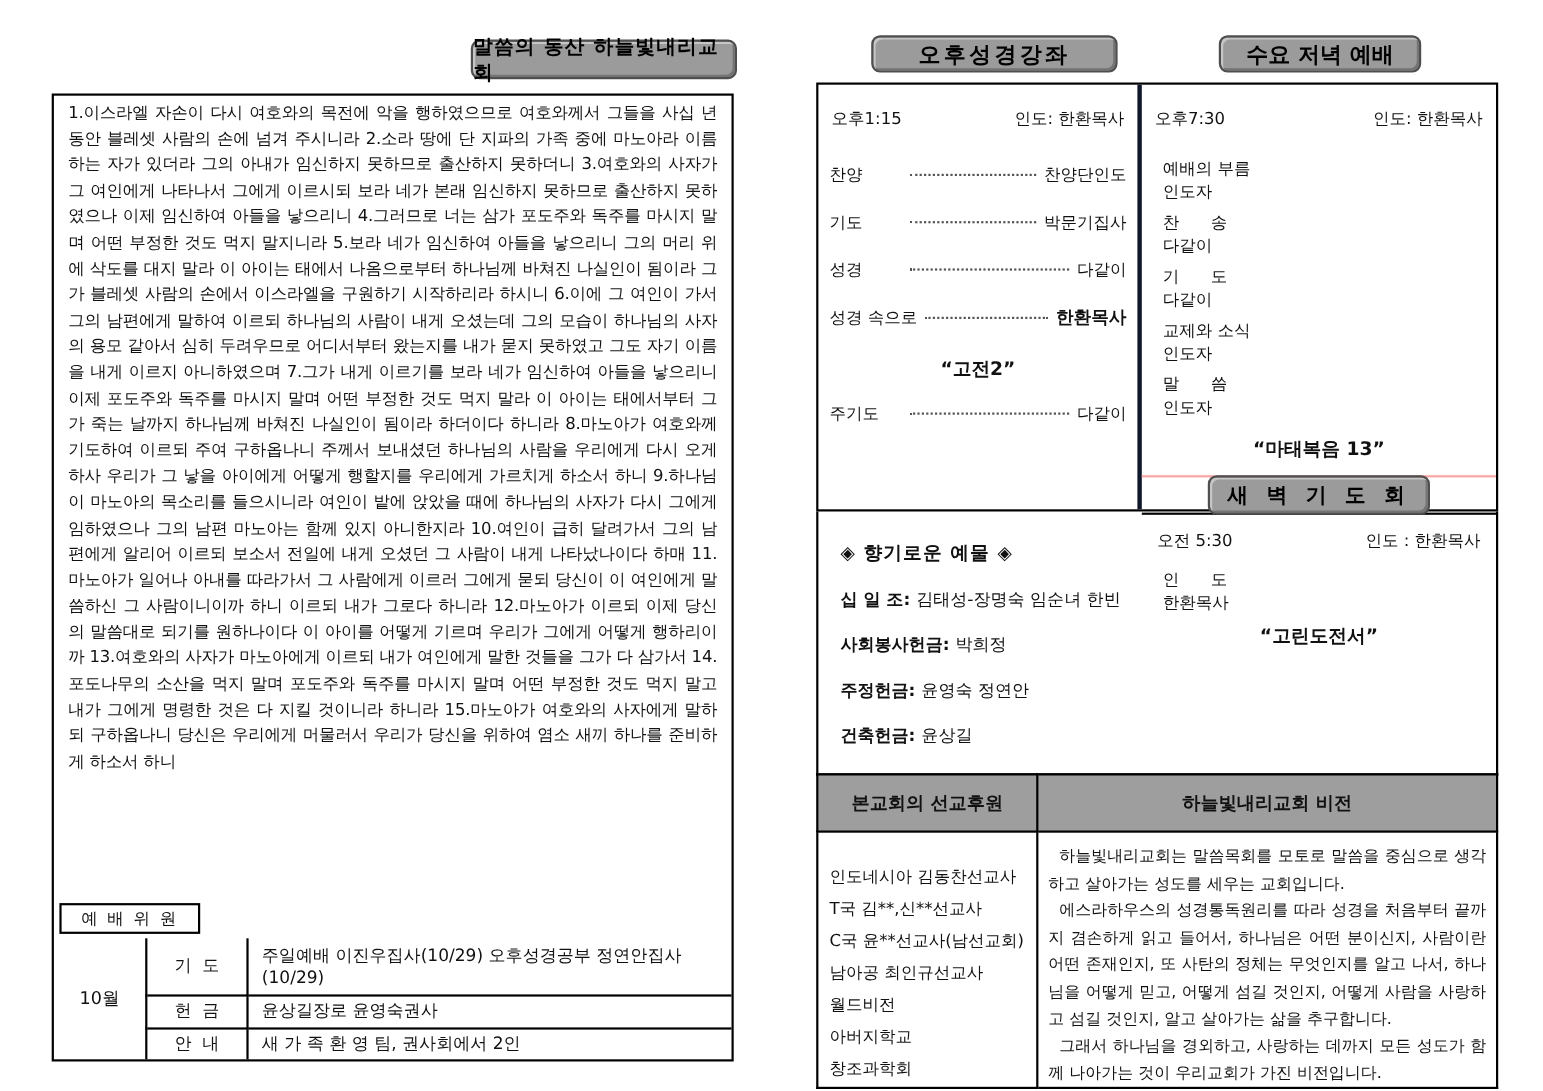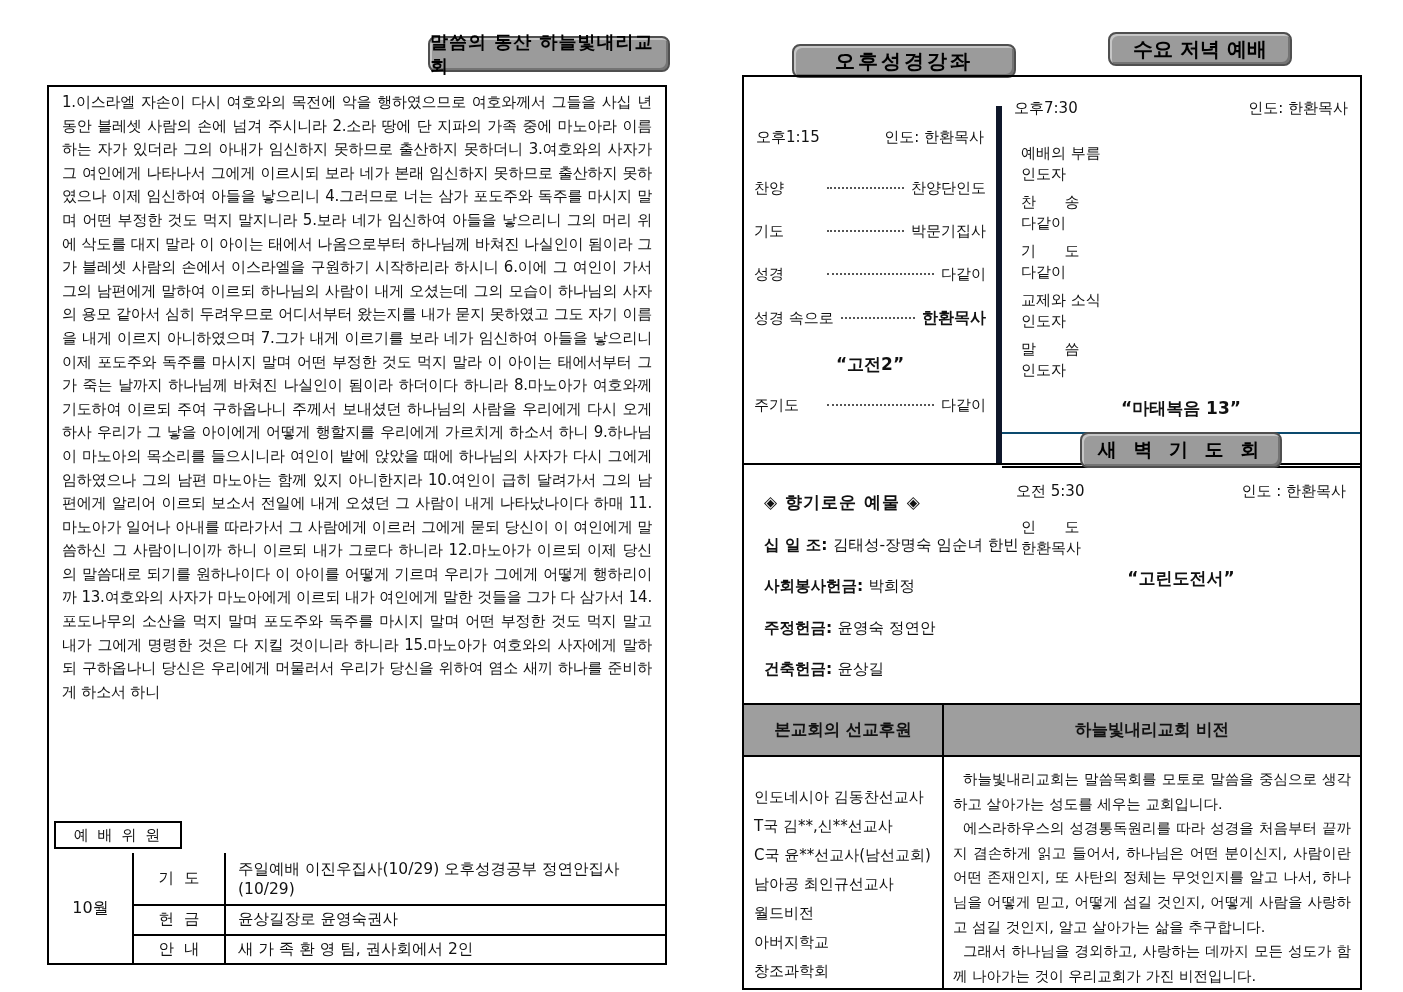--- a/index.html
+++ b/index.html
@@ -15,21 +15,21 @@
   .badge {
     position:absolute;
     background:#9b9b9b;
     border:2px solid #4f4f4f;
     border-radius:8px;
     box-shadow: inset 2px 2px 0 #c6c6c6, inset -2px -2px 0 #747474;
     display:flex; align-items:center; justify-content:center;
     font-weight:bold; color:#000;
   }
   #header-badge { left:428px; top:36px; width:242px; height:36px; font-size:18px; letter-spacing:1px; }
-  #badge-afternoon { left:792px; top:44px; width:224px; height:34px; font-size:20px; letter-spacing:3px; }
+  #badge-afternoon { left:792px; top:32px; width:224px; height:34px; font-size:20px; letter-spacing:3px; }
   #badge-wednesday { left:1108px; top:32px; width:184px; height:34px; font-size:20px; }
 
   
   .page-left {
     position:absolute; left:47px; top:85px; width:620px; height:880px;
     border:2px solid #000;
   }
   .title-box {
     margin:28px 17px 10px 17px; height:52px;
     background:#d7d7d7; border-radius:18px;
@@ -54,21 +54,21 @@
     table-layout:fixed;
   }
   .worship-table td { border:2px solid #000; font-size:15.5px; }
   .worship-table td.month { width:84px; text-align:center; font-size:16px; }
   .worship-table td.lbl   { width:92px; text-align:center; white-space:pre; }
   .worship-table td.val   { padding-left:12px; }
 
   
   .page-right { position:absolute; left:742px; top:75px; width:620px; }
   .main-box { border:2px solid #000; height:390px; display:flex; }
-  .col-left  { width:258px; border-right:6px solid #0f172a; padding:0 8px;margin-top:29px; }
+  .col-left  { width:294px; border-right:4px solid #0f172a; padding:0 8px; }
   .col-right { flex:1; }
 
   .time-row { display:flex; justify-content:space-between; font-size:15px; padding:22px 4px 0 4px; }
   .col-right .time-row { padding:22px 12px 0 12px; }
 
   .dot-row { display:flex; align-items:baseline; font-size:15px; }
   .dot-row .lbl { white-space:pre; min-width:66px; }
   .dot-row .leader { flex:1; border-bottom:2px dotted #555; margin:0 7px; transform:translateY(-4px); }
   .dot-row .val { white-space:pre; }
   .val-bold { font-weight:bold; font-size:16px; }
@@ -81,21 +81,21 @@
 
   .passage { text-align:center; font-weight:bold; font-size:17px; }
   .passage-1 { margin:14px 0 20px 0; }
   .passage-2 { margin:17px 0 12px 0; }
   .passage-3 { margin-top:5px; }
 
   .desc { font-size:15px; line-height:29px; text-align:justify; word-break:break-all; margin:8px 2px 0 2px; }
 
   .dawn-band {
     position:relative; height:36px; margin-top:7px;
-    border-top:2px solid #0c4a6e; border-bottom:2px solid #000;
+    border-top:2px solid #fca5a5; border-bottom:2px solid #000;
     display:flex; align-items:center; justify-content:center;
   }
   .dawn-badge {
     background:#9b9b9b; border:2px solid #4f4f4f; border-radius:8px;
     box-shadow: inset 2px 2px 0 #c6c6c6, inset -2px -2px 0 #747474;
     font-weight:bold; font-size:19px; letter-spacing:5px;
     padding:3px 16px; color:#000;
   }
   .dawn-body { padding:0 12px; }
   .dawn-body .time-row { padding:14px 2px 0 2px; }

